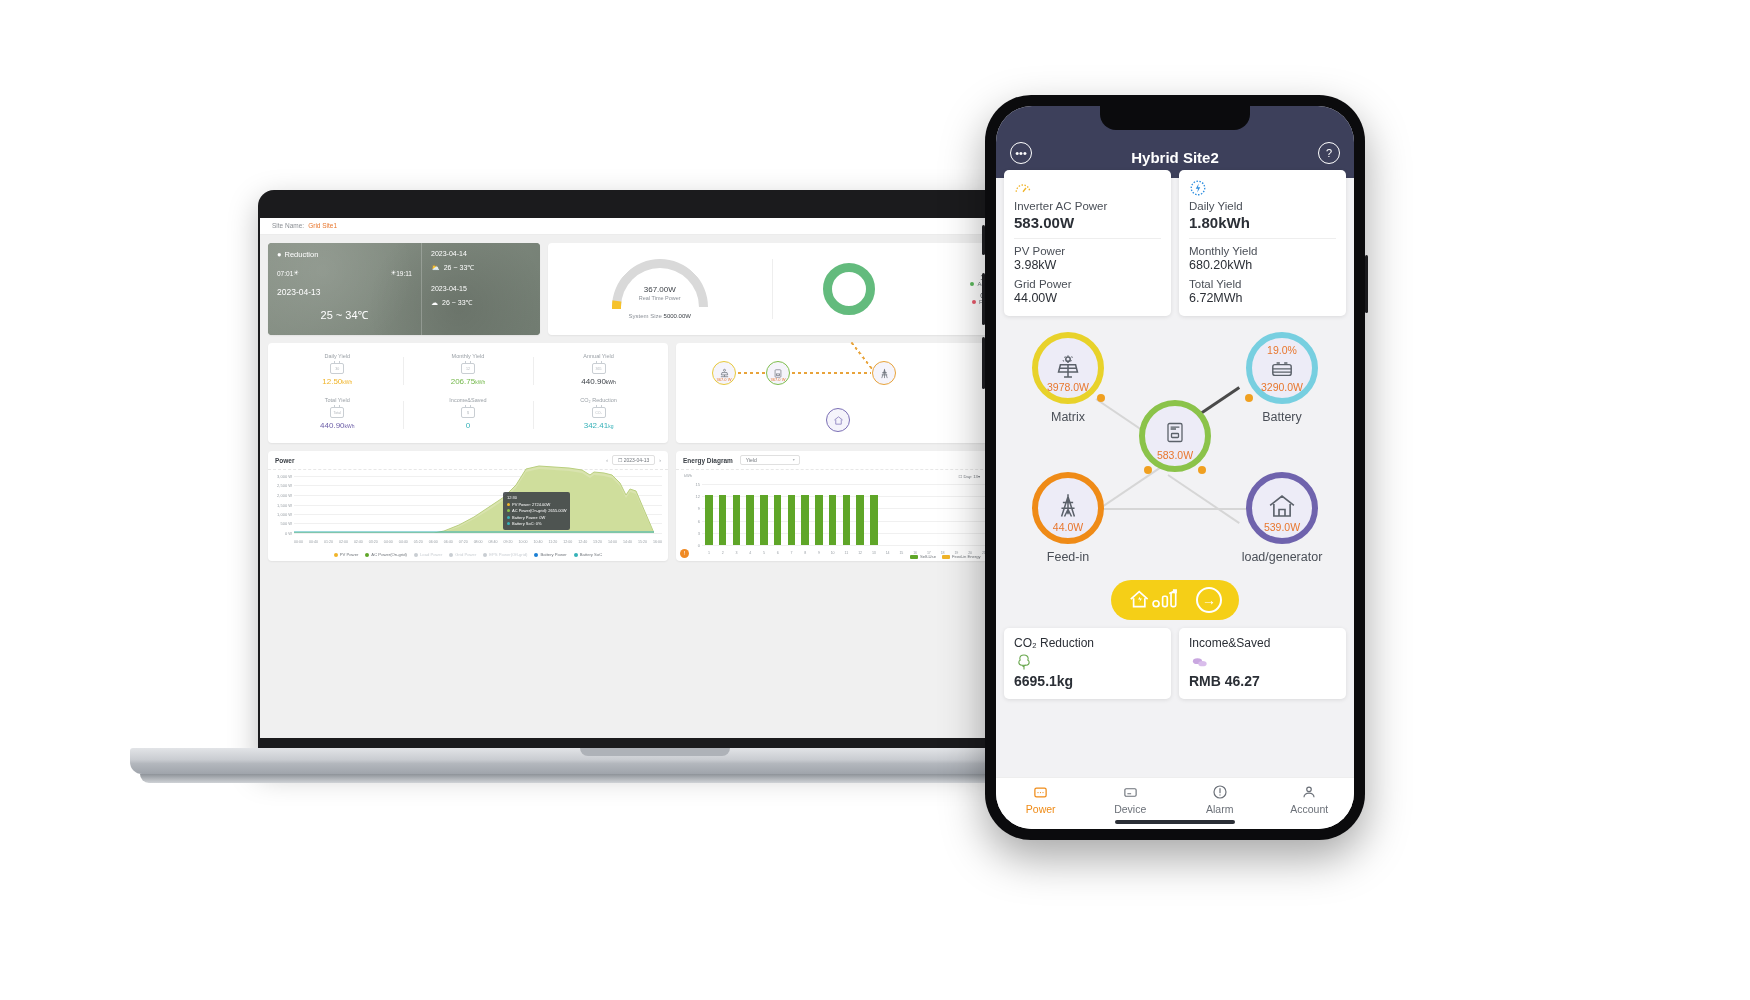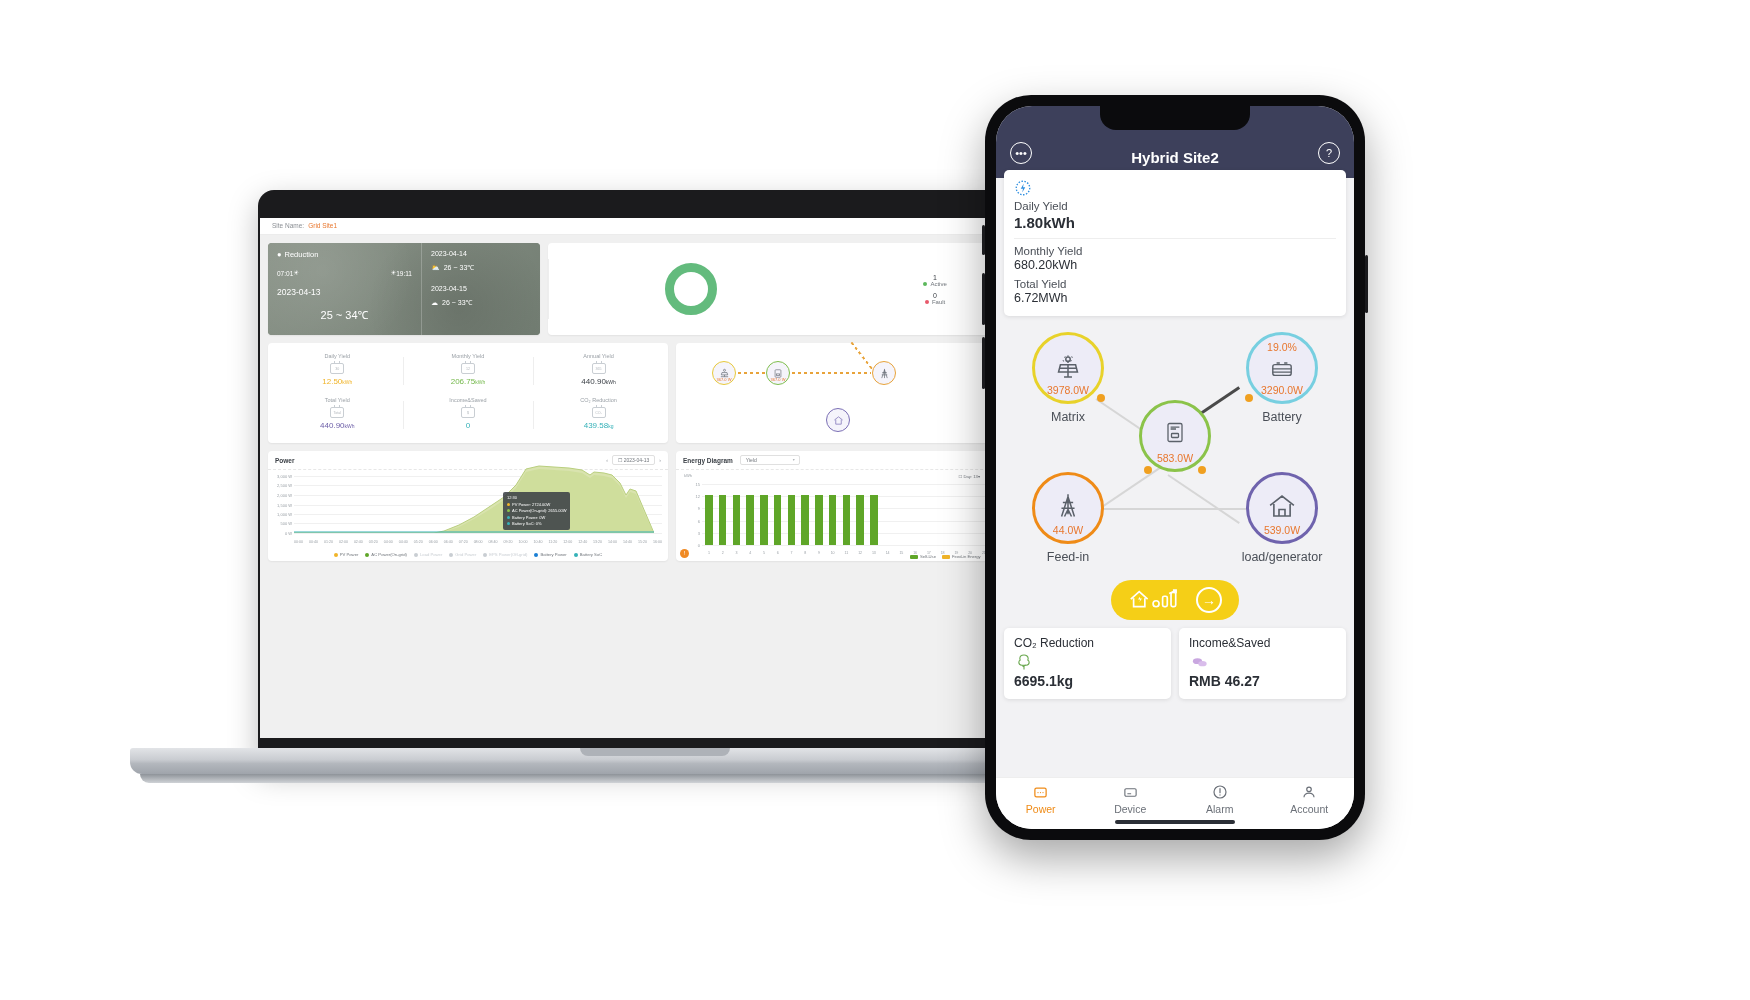--- a/index.html
+++ b/index.html
@@ -211,21 +211,21 @@
   .ph-cards { display:flex; gap:8px; padding:0 8px; margin-top:-8px; position:relative; z-index:5;}
   .pcard { flex:1; background:#fff; border-radius:5px; padding:9px 10px 11px 10px; box-shadow:0 1px 4px rgba(0,0,0,.10);}
   .pc-icon { height:18px; margin-bottom:3px; }
   .pc-label { font-size:11.5px; color:#4a4f57; }
   .pc-big { font-size:15px; font-weight:bold; color:#2b2f36; margin-top:2px; padding-bottom:7px; border-bottom:1px solid #eee;}
   .pc-sub { font-size:11.5px; color:#4a4f57; margin-top:6px;}
   .pc-subv { font-size:12.5px; color:#2b2f36; margin-top:1px;}
 
   .flow { position:relative; height:290px; margin-top:8px;}
   .fnode { position:absolute; width:72px; height:72px; border-radius:50%;
-           background:#edecf7; border:3px solid #7f1d1d; display:flex; align-items:center; justify-content:center; }
+           background:#edecf7; border:6px solid #7f1d1d; display:flex; align-items:center; justify-content:center; }
   .fnode .fv { position:absolute; bottom:5px; left:0; right:0; text-align:center; font-size:10.5px; color:#e8772e;}
   .fnode .fv-top { position:absolute; top:6px; left:0; right:0; text-align:center; font-size:10.5px; color:#e8772e;}
   .flabel { position:absolute; font-size:12.5px; color:#4a4f57; text-align:center; width:110px;}
   .fn-solar { left:36px; top:8px; border-color:#e8d22a; }
   .fn-batt  { right:36px; top:8px; border-color:#77cfe0; }
   .fn-inv   { left:50%; margin-left:-36px; top:76px; border-color:#8bc34a; }
   .fn-feed  { left:36px; top:148px; border-color:#ef8b17; }
   .fn-load  { right:36px; top:148px; border-color:#6f63ad; }
   .lb-solar { left:17px; top:86px; }
   .lb-batt  { right:17px; top:86px; }
@@ -302,20 +302,34 @@
               </div>
               <div class="w-fdate2">2023-04-15</div>
               <div class="w-ftemp">
                 <span>☁</span>
                 <span>26 ~ 33℃</span>
               </div>
             </div>
           </div>
 
           <div class="card gaugecard">
+            <div class="gauge-wrap">
+              <div class="gauge">
+                <div class="ring"></div>
+                <div class="fill"></div>
+                <div class="gauge-txt">
+                  <div class="gauge-val">367.00W</div>
+                  <div class="gauge-lbl">Real Time Power</div>
+                </div>
+              </div>
+              <div class="gauge-sys">
+                <span>System Size</span>
+                <b>5000.00W</b>
+              </div>
+            </div>
             <div class="divv"></div>
             <div class="donut-wrap">
               <div class="donut"></div>
             </div>
             <div class="statuses">
               <div class="st">
                 <div class="n">1</div>
                 <div><i class="d dot-green"></i><span>Active</span></div>
               </div>
               <div class="st">
@@ -361,21 +375,21 @@
               <div class="yicon">
                   <span>$</span>
                 </div>
               <div class="yval c-teal"><span>0</span><small></small></div>
             </div>
             <div class="ycell">
               <div class="ylabel">CO₂ Reduction</div>
               <div class="yicon">
                   <span>CO₂</span>
                 </div>
-              <div class="yval c-teal"><span>439.58</span><small>kg</small></div>
+              <div class="yval c-teal"><span>342.41</span><small>kg</small></div>
             </div>
           </div>
 
           <div class="card miniflow">
             <div class="mline ml1"></div>
             <div class="mline ml2"></div>
             <div class="mline ml3"></div>
             <div class="mnode mn-solar">
               <svg width="11" height="11" viewBox="0 0 24 24" fill="none" stroke="#6b7078" stroke-width="1.6">
                   <circle cx="12" cy="5" r="2.2"></circle>
@@ -651,20 +665,34 @@
       <div class="notch"></div>
 
       <div class="ph-header">
         <div class="hbtn left">•••</div>
         <div class="ph-title">Hybrid Site2</div>
         <div class="hbtn right">?</div>
       </div>
 
       <div class="ph-cards">
 
+        <div class="pcard">
+          <div class="pc-icon">
+            <svg width="18" height="18" viewBox="0 0 24 24" fill="none" stroke="#f0b429" stroke-width="1.8">
+                <path d="M3 17a9 9 0 0 1 18 0" stroke-dasharray="2 2"></path>
+                <path d="M12 17l4-5"></path>
+              </svg>
+          </div>
+          <div class="pc-label">Inverter AC Power</div>
+          <div class="pc-big">583.00W</div>
+          <div class="pc-sub">PV Power</div>
+          <div class="pc-subv">3.98kW</div>
+          <div class="pc-sub">Grid Power</div>
+          <div class="pc-subv">44.00W</div>
+        </div>
 
         <div class="pcard">
           <div class="pc-icon">
             <svg width="18" height="18" viewBox="0 0 24 24" fill="none" stroke="#2f8fe0" stroke-width="1.8">
                 <circle cx="12" cy="12" r="9" stroke-dasharray="2 2"></circle>
                 <path d="M13 6l-4 7h3l-1 5 4-7h-3z" fill="#2f8fe0" stroke="none"></path>
               </svg>
           </div>
           <div class="pc-label">Daily Yield</div>
           <div class="pc-big">1.80kWh</div>

